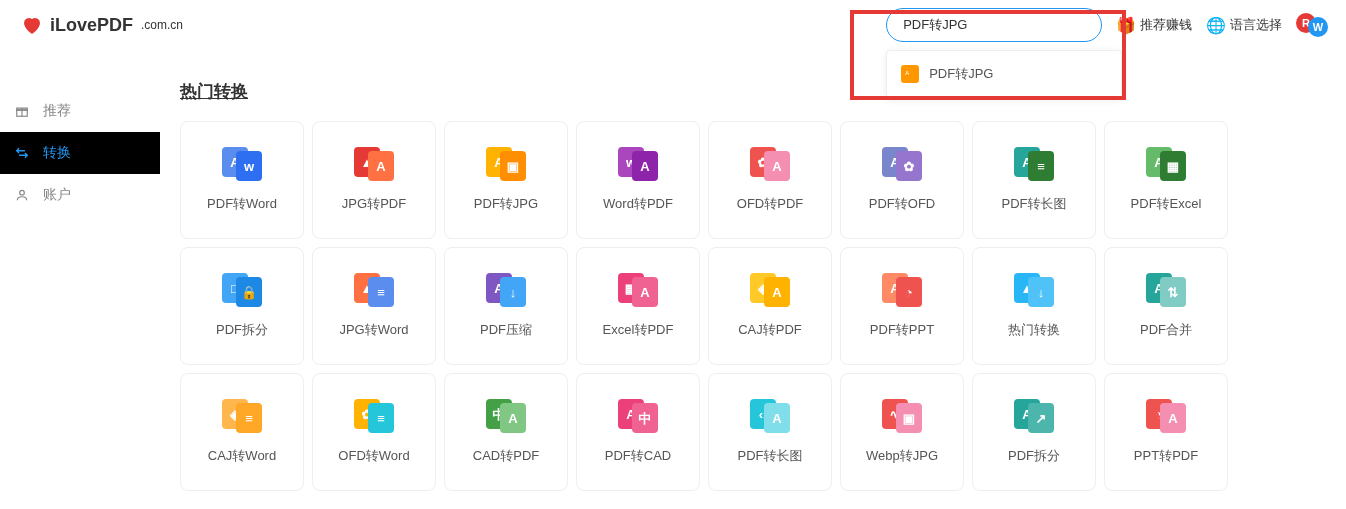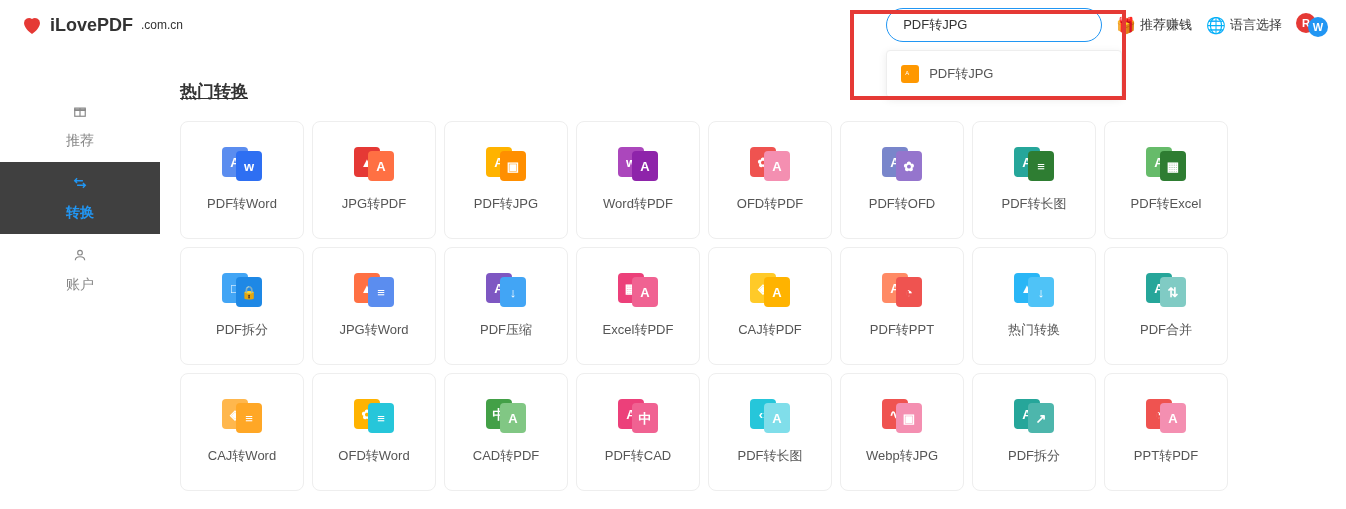--- a/index.html
+++ b/index.html
@@ -17,22 +17,22 @@
   .search-item-icon { width: 18px; height: 18px; background: #ff9800; border-radius: 3px; display: flex; align-items: center; justify-content: center; }
   .red-box { position: absolute; border: 4px solid #e53935; pointer-events: none; }
   .hdr-link { display: flex; align-items: center; gap: 4px; font-size: 13px; color: #333; cursor: pointer; }
   .gift-icon { color: #e53935; font-size: 16px; }
   .globe-icon { color: #2e7d32; font-size: 16px; }
   .app-icons { position: relative; width: 30px; height: 24px; }
   .app-r { position: absolute; left: 0; top: 0; width: 20px; height: 20px; background: #e53935; border-radius: 50%; display:flex;align-items:center;justify-content:center;color:#fff;font-size:11px;font-weight:bold;}
   .app-w { position: absolute; left: 12px; top: 4px; width: 20px; height: 20px; background: #2196f3; border-radius: 50%; display:flex;align-items:center;justify-content:center;color:#fff;font-size:11px;font-weight:bold;}
   .layout { display: flex; }
   .sidebar { width: 160px; padding-top: 40px; }
-  .side-item { display: flex; align-items: center; gap: 12px; padding: 12px 36px; font-size: 14px; color: #888; cursor: pointer; flex-direction: column; }
-  .side-item.active { background: #404040; color: #2196f3; font-weight: bold; }
+  .side-item { display: flex; align-items: center; gap: 12px; padding: 12px 13px; font-size: 14px; color: #888; cursor: pointer; }
+  .side-item.active { background: #000000; color: #2196f3; }
   .side-icon { width: 18px; height: 18px; display:flex; align-items:center; justify-content:center; }
   .main { flex: 1; padding: 30px 20px 20px 20px; }
   .section-title { font-size: 17px; font-weight: bold; color: #333; margin-bottom: 18px; text-decoration: underline; }
   .grid { display: grid; grid-template-columns: repeat(8, 124px); gap: 8px; }
   .tool-card { border: 1px solid #eee; border-radius: 8px; height: 118px; display: flex; flex-direction: column; align-items: center; justify-content: center; gap: 14px; cursor: pointer; background: #fff; }
   .tool-label { font-size: 13px; color: #555; }
   .icon-pair { position: relative; width: 40px; height: 34px; }
   .file-a, .file-b { position: absolute; width: 26px; height: 30px; border-radius: 4px; display:flex; align-items:center; justify-content:center; }
   .file-a { left: 0; top: 0; }
   .file-b { left: 14px; top: 4px; }

